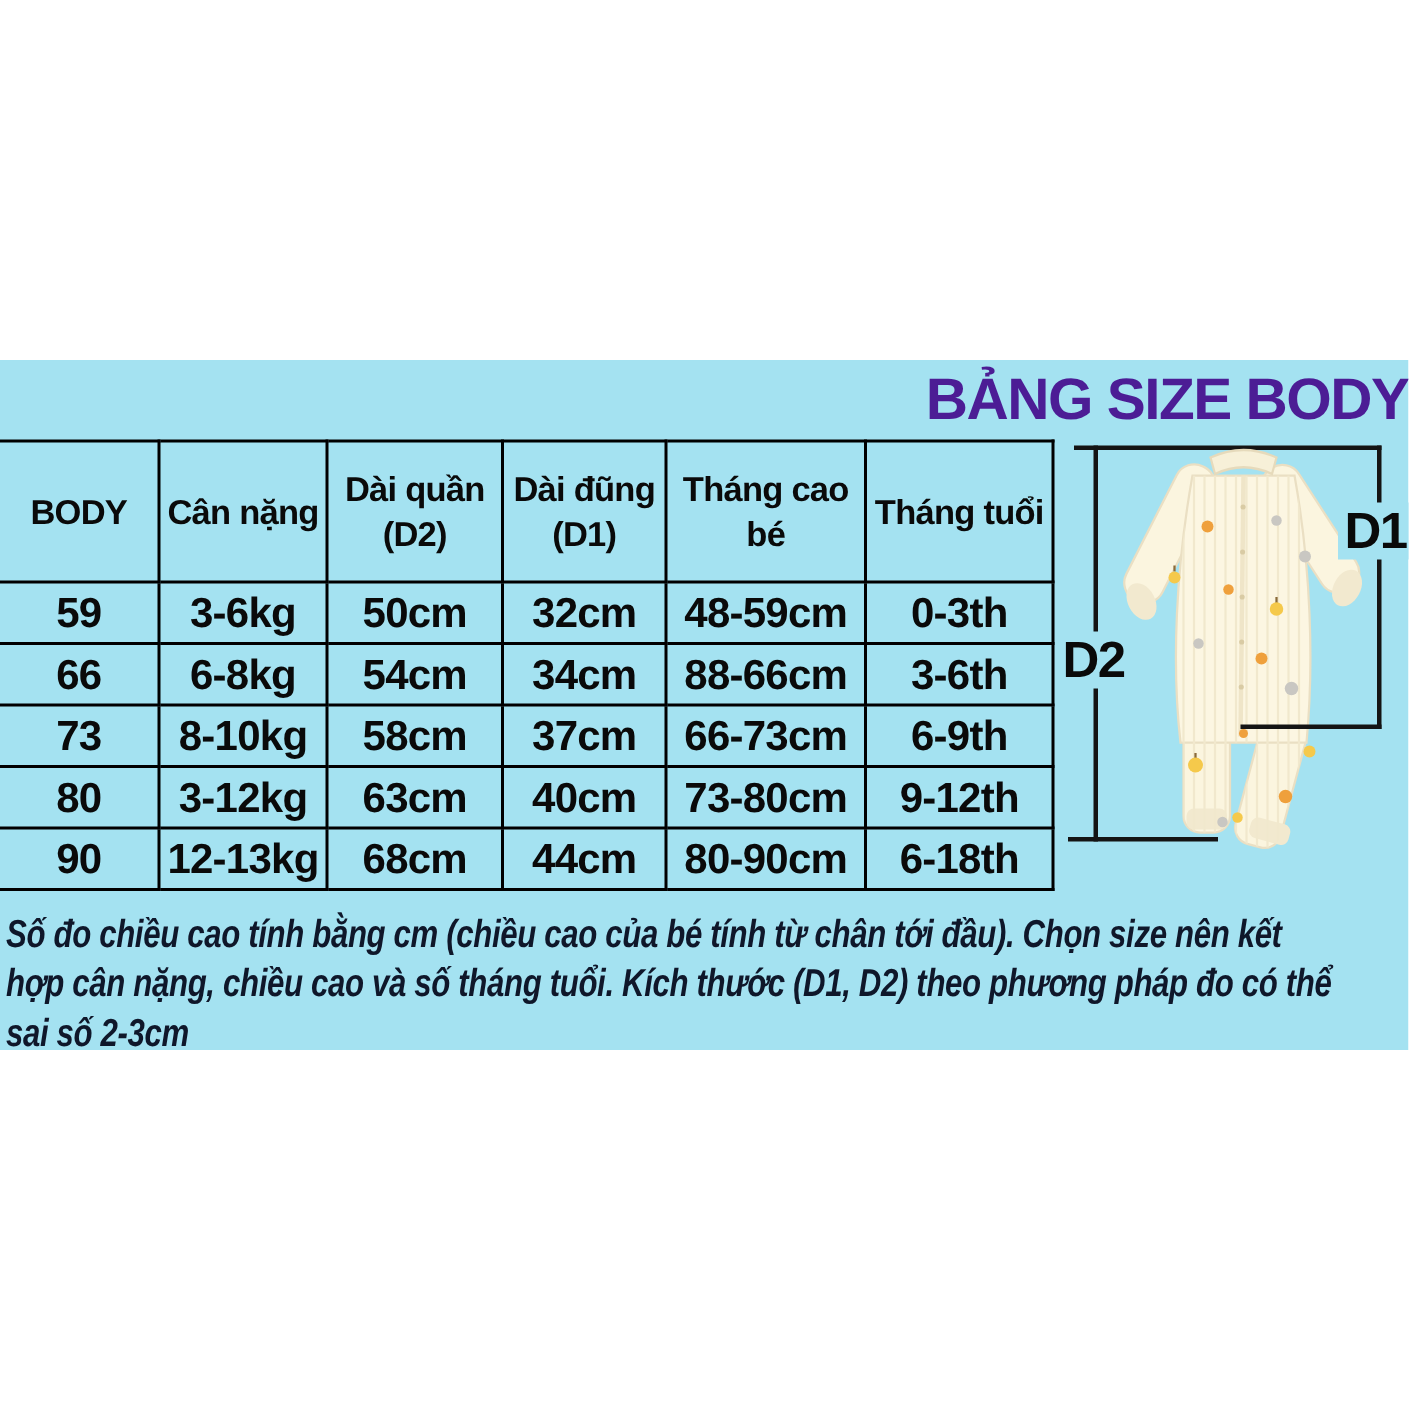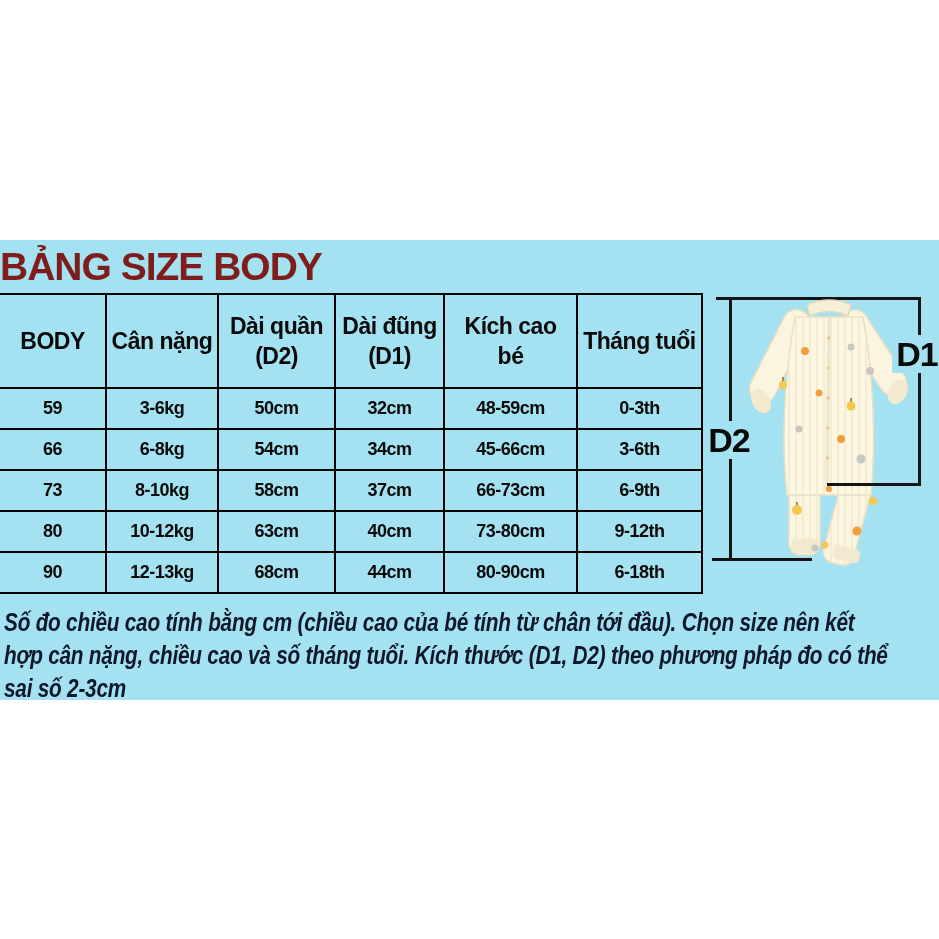--- a/index.html
+++ b/index.html
@@ -7,21 +7,21 @@
     width:939px;height:939px;position:relative;background:#ffffff;
     font-family:"Liberation Sans","DejaVu Sans",sans-serif;
     overflow:hidden;
   }
   .panel{
     position:absolute;left:0;top:240px;width:939px;height:460px;
     background:#a4e2f1;
   }
   .title{
     position:absolute;left:0;top:2px;width:939px;height:50px;
-    text-align:left;font-size:39px;font-weight:bold;color:#7f1d1d;
+    text-align:right;font-size:39px;font-weight:bold;color:#4c1d95;
     letter-spacing:-1px;line-height:50px;white-space:nowrap;
   }
   .brand{
     position:absolute;left:703px;top:23px;width:226px;height:28px;
     text-align:center;font-size:23px;color:#ffffff;line-height:28px;white-space:nowrap;
   }
   
   table.size-table{
     position:absolute;left:-2px;top:53px;
     border-collapse:collapse;table-layout:fixed;
@@ -29,21 +29,21 @@
   }
   .size-table th,.size-table td{
     border:2px solid #000;text-align:center;vertical-align:middle;
     color:#0a0a0a;padding:0;
   }
   .size-table th{
     height:92px;font-size:23px;font-weight:bold;line-height:30px;white-space:pre-line;
     letter-spacing:-0.5px;
   }
   .size-table td{
-    height:39px;font-size:18px;font-weight:bold;letter-spacing:-0.5px;text-align:center;
+    height:39px;font-size:28px;font-weight:bold;letter-spacing:-0.5px;text-align:center;
   }
   
   .note{
     position:absolute;left:4px;top:366px;width:935px;color:#0f172a;
     font-style:italic;font-weight:bold;
   }
   .note .line{
     display:block;font-size:26px;line-height:33px;white-space:nowrap;
     transform:scaleX(0.80);transform-origin:left center;letter-spacing:-0.3px;
   }
@@ -83,53 +83,53 @@
         <col style="width:125px">
     </colgroup>
     <thead>
       <tr>
         <th>BODY</th>
         <th>Cân nặng</th>
         <th>Dài quần
 (D2)</th>
         <th>Dài đũng
 (D1)</th>
-        <th>Kích cao
+        <th>Tháng cao
 bé</th>
         <th>Tháng tuổi</th>
       </tr>
     </thead>
     <tbody>
       <tr>
         <td>59</td>
         <td>3-6kg</td>
         <td>50cm</td>
         <td>32cm</td>
         <td>48-59cm</td>
         <td>0-3th</td>
       </tr>
       <tr>
         <td>66</td>
         <td>6-8kg</td>
         <td>54cm</td>
         <td>34cm</td>
-        <td>45-66cm</td>
+        <td>88-66cm</td>
         <td>3-6th</td>
       </tr>
       <tr>
         <td>73</td>
         <td>8-10kg</td>
         <td>58cm</td>
         <td>37cm</td>
         <td>66-73cm</td>
         <td>6-9th</td>
       </tr>
       <tr>
         <td>80</td>
-        <td>10-12kg</td>
+        <td>3-12kg</td>
         <td>63cm</td>
         <td>40cm</td>
         <td>73-80cm</td>
         <td>9-12th</td>
       </tr>
       <tr>
         <td>90</td>
         <td>12-13kg</td>
         <td>68cm</td>
         <td>44cm</td>

